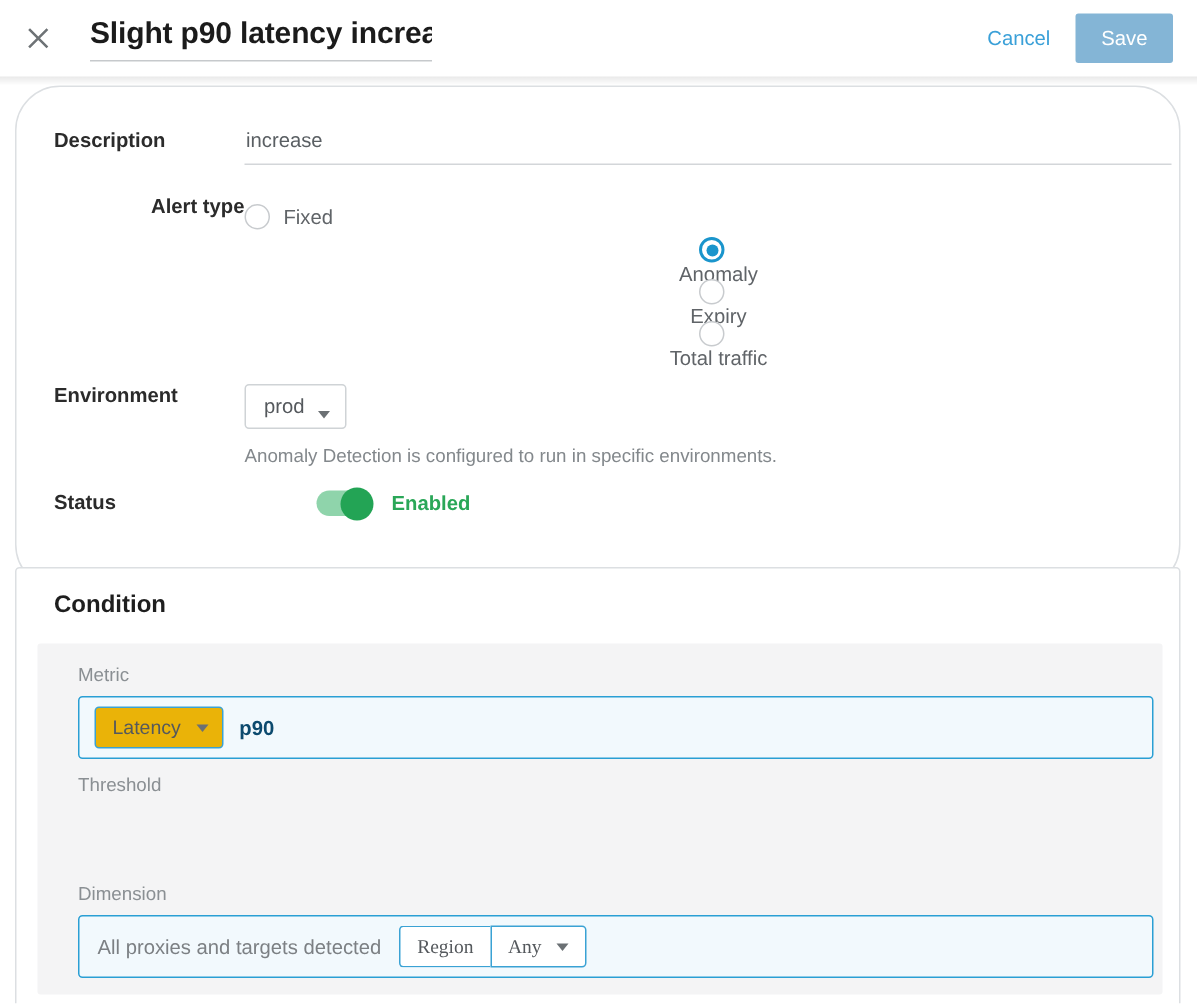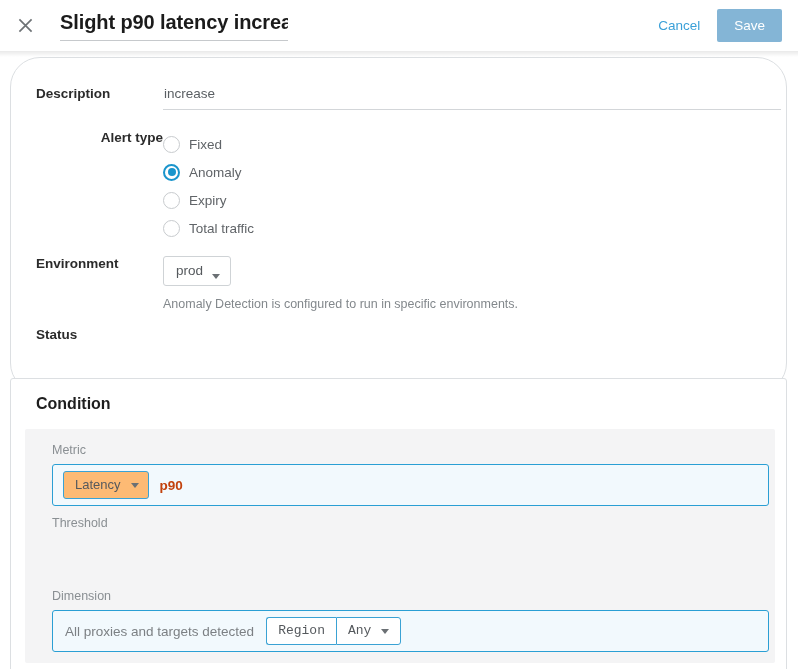--- a/index.html
+++ b/index.html
@@ -117,21 +117,21 @@
   }
 
   
   .radio-item {
     display: flex;
     align-items: center;
     height: 28px;
     cursor: pointer;
     margin-bottom: 0px;
   }
-  .radio-item + .radio-item { margin-top: 0px; }
+  .radio-item + .radio-item { margin-top: 0px; flex-direction: column; }
   .radio-ring {
     width: 17px; height: 17px;
     border-radius: 50%;
     border: 1.5px solid #c8cbce;
     background: #ffffff;
     flex: 0 0 auto;
     position: relative;
   }
   .radio-item.checked .radio-ring {
     border-color: #1a95cc;
@@ -236,56 +236,56 @@
     height: 42px;
     display: flex;
     align-items: center;
     padding: 0 10px;
     gap: 0;
   }
   .inner-select {
     display: inline-flex;
     align-items: center;
     gap: 10px;
-    background: #fdba74;
+    background: #eab308;
     border: 1px solid #3aa2d4;
     border-radius: 3px;
     padding: 5px 9px 5px 11px;
     font-size: 13px;
     color: #55595d;
     cursor: pointer;
     font-family: "Liberation Sans", sans-serif;
     line-height: 1.2;
     white-space: nowrap;
   }
   .field-text {
     margin-left: 11px;
     font-size: 13.5px;
     color: #6d7175;
     white-space: nowrap;
   }
-  .field-text b { color: #c2410c; font-weight: bold; }
+  .field-text b { color: #0c4a6e; font-weight: bold; }
   .plain-text {
     font-size: 13.5px;
     color: #7c8084;
     white-space: nowrap;
     padding-left: 2px;
   }
   .chip-group { display: inline-flex; margin-left: 12px; }
   .chip {
     display: inline-flex;
     align-items: center;
     gap: 10px;
     background: #ffffff;
     border: 1px solid #3aa2d4;
     padding: 5px 11px;
     font-size: 13px;
     color: #55595d;
     cursor: pointer;
-    font-family: Liberation Mono, monospace;
+    font-family: Liberation Serif, serif;
     line-height: 1.2;
     white-space: nowrap;
   }
   .chip.first { border-radius: 3px 0 0 3px; border-right: none; }
   .chip.last  { border-radius: 0 3px 3px 0; }
 </style>
 </head>
 <body>
 
 <div class="page">
@@ -350,20 +350,28 @@
         <div class="select-btn">
           <span>prod</span>
           <span class="caret"></span>
         </div>
         <div class="helper-text">Anomaly Detection is configured to run in specific environments.</div>
       </div>
     </div>
 
     <div class="row status-row">
       <div class="row-label">Status</div>
+      <div class="row-field">
+        <div class="toggle-wrap">
+          <div class="toggle">
+            <span class="knob"></span>
+          </div>
+          <span class="toggle-label">Enabled</span>
+        </div>
+      </div>
     </div>
 
   </div>
 
   <div class="card" id="card-condition">
 
     <div class="condition-title">Condition</div>
 
     <div class="condition-panel">
 

